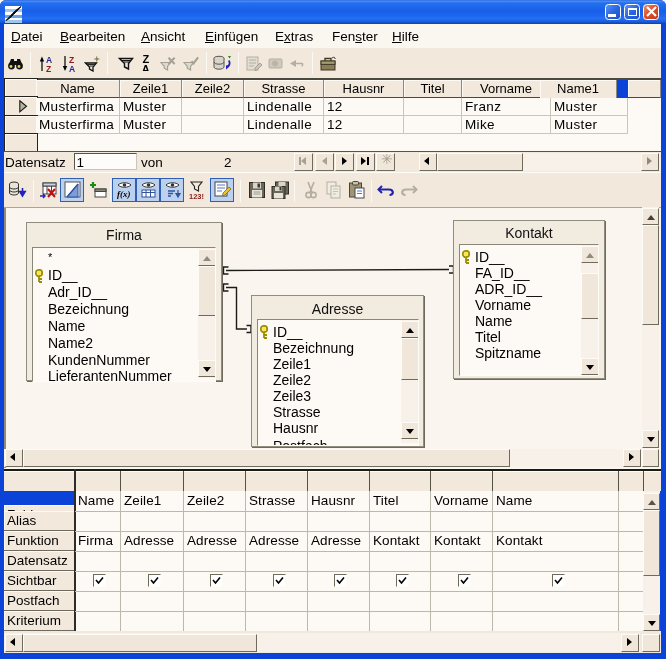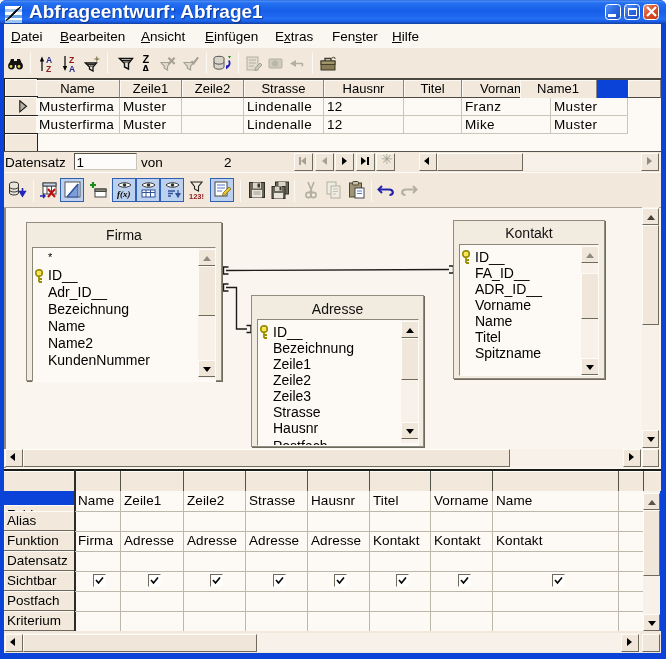--- a/index.html
+++ b/index.html
@@ -44,21 +44,20 @@
  box-shadow:inset 1px 1px 0 #fdf9f4;font-size:13.5px;color:#000;padding-left:3px;line-height:19px;}
 .qtext{position:absolute;font-size:13.5px;color:#000;letter-spacing:.1px;}
 .chk{position:absolute;width:13px;height:13px;background:#fff;border:1px solid;border-color:#6e6a5c #fefcf7 #fefcf7 #6e6a5c;}
 .vline{position:absolute;width:1px;background:#bcb8ac;}
 .hline{position:absolute;height:1px;background:#bcb8ac;}
 </style>
 </head>
 <body>
 <div id="win">
   <div id="titlebar"></div>
-  <div id="titletext">Abfrageentwurf: Abfrage1</div>
 
   <svg class="abs" style="left:5px;top:6px" width="17" height="17">
     <rect x="0" y="0" width="17" height="17" fill="#ffffff"></rect>
     <rect x="0" y="3" width="17" height="3" fill="#9ec6ee"></rect>
     <rect x="0" y="9" width="17" height="3" fill="#6aa6e2"></rect>
     <rect x="0" y="14" width="17" height="3" fill="#9ec6ee"></rect>
     <path d="M1,14.5 C4,13 6.5,10.5 8.5,8.5 C10.5,6.5 13,4 16,0.5 C13.5,2.5 11.5,3.5 9.5,5.5 C7.5,7.5 4,11.5 1,14.5 Z" fill="#0c0c0c" stroke="#0c0c0c" stroke-width="1"></path>
   </svg>
   <div class="winbtn btnblue" style="left:605px"></div>
   <div class="winbtn btnblue" style="left:624px"></div>
@@ -169,21 +168,21 @@
   <div class="abs" style="left:4px;top:78px;width:657px;height:1.5px;background:#4a483f"></div>
 
   <div class="selcell" style="left:4px;top:78px;width:33.5px;height:19px"></div>
   <div class="hdrcell" style="left:36px;top:79.5px;width:84px;height:18px">Name</div>
   <div class="hdrcell" style="left:120px;top:79.5px;width:62px;height:18px">Zeile1</div>
   <div class="hdrcell" style="left:182px;top:79.5px;width:62px;height:18px">Zeile2</div>
   <div class="hdrcell" style="left:244px;top:79.5px;width:80px;height:18px">Strasse</div>
   <div class="hdrcell" style="left:324px;top:79.5px;width:80px;height:18px">Hausnr</div>
   <div class="hdrcell" style="left:404px;top:79.5px;width:58px;height:18px">Titel</div>
   <div class="hdrcell" style="left:462px;top:79.5px;width:89px;height:18px">Vorname</div>
-  <div class="hdrcell" style="left:520px;top:79.5px;width:77px;height:28px">Name1</div>
+  <div class="hdrcell" style="left:540px;top:79.5px;width:77px;height:28px">Name1</div>
   <div class="hdrcell" style="left:628px;top:79.5px;width:33px;height:18px"></div>
 
   <div class="selcell" style="left:4px;top:96px;width:33.5px;height:20px"></div>
   <svg class="abs" style="left:19px;top:100px" width="9" height="13">
       <path d="M0.8,0.8 L7.5,6.2 L0.8,11.8 Z" fill="#b5b1a3" stroke="#1a1a16" stroke-width="1.1"></path>
     </svg>
   <div class="dcell" style="left:36px;top:97.5px;width:84px;height:18px">Musterfirma</div>
   <div class="dcell" style="left:120px;top:97.5px;width:62px;height:18px">Muster</div>
   <div class="dcell" style="left:182px;top:97.5px;width:62px;height:18px"></div>
   <div class="dcell" style="left:244px;top:97.5px;width:80px;height:18px">Lindenalle</div>
@@ -383,20 +382,21 @@
   <div class="twin" style="left:26px;top:222px;width:196px;height:159px">
     <div class="twtitle" style="top:4px">Firma</div>
     <div class="tlist" style="left:5px;top:24px;width:184px;height:135px">
       <div class="fld" style="top:3px;font-size:11px">*</div>
       <div class="fld" style="top:19px">ID__</div>
       <div class="fld" style="top:36px">Adr_ID__</div>
       <div class="fld" style="top:53px">Bezeichnung</div>
       <div class="fld" style="top:70px">Name</div>
       <div class="fld" style="top:87px">Name2</div>
       <div class="fld" style="top:104px">KundenNummer</div>
+      <div class="fld" style="top:120px">LieferantenNummer</div>
       <svg class="abs" style="left:2px;top:21px" width="11" height="14" viewBox="0 0 11 14">
         <circle cx="4" cy="4" r="3.2" fill="none" stroke="#9a8f00" stroke-width="1.8"></circle>
         <path d="M4,7 L4,13 M4,10 L7,10 M4,13 L7,13" stroke="#9a8f00" stroke-width="1.8" fill="none"></path>
         <circle cx="4" cy="4" r="2" fill="#ffe43a"></circle>
       </svg>
       <div class="abs track" style="left:165px;top:0;width:18px;height:130px"></div>
       <div class="raised" style="position:absolute;left:165px;top:1px;width:18px;height:17px"></div>
       <div class="tri" style="left:170px;top:8px;border-bottom:5px solid #8f8b80;border-left:4.5px solid transparent;border-right:4.5px solid transparent"></div>
       <div class="raised" style="position:absolute;left:165px;top:18px;width:18px;height:50px"></div>
       <div class="raised" style="position:absolute;left:165px;top:112px;width:18px;height:17px"></div>

